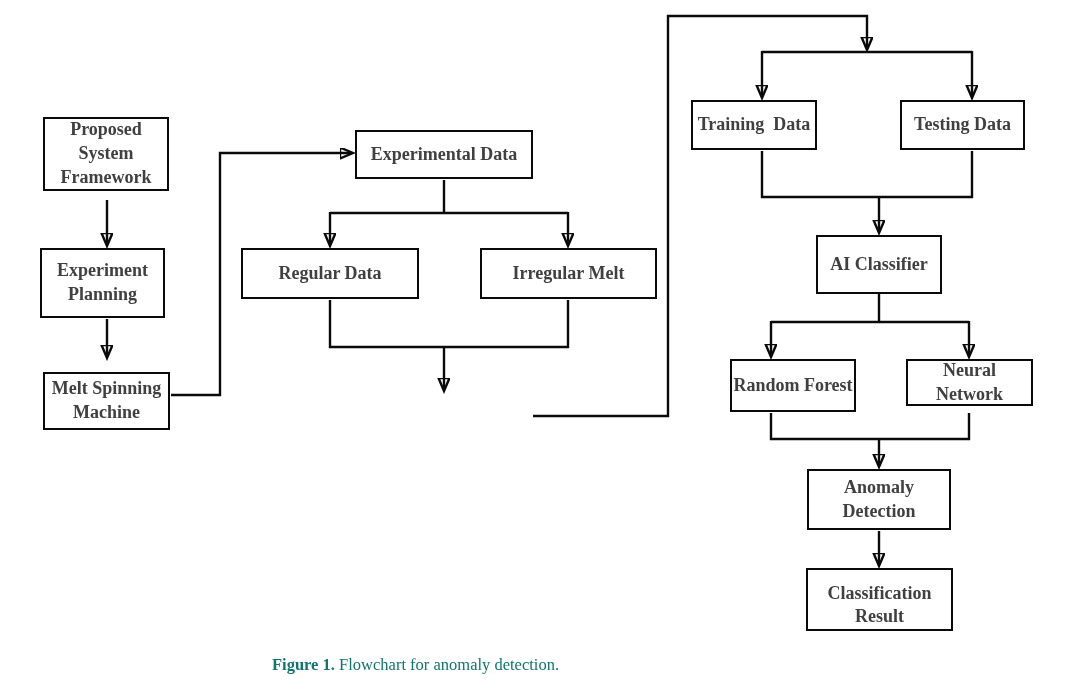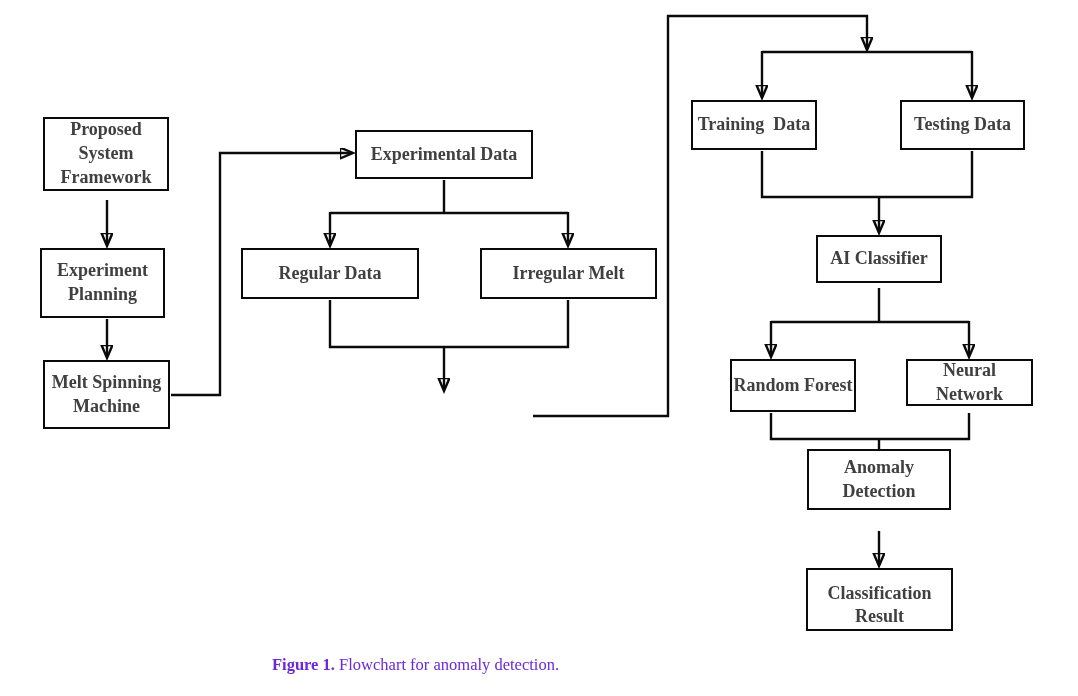--- a/index.html
+++ b/index.html
@@ -42,21 +42,21 @@
     font-size: 18px;
     line-height: 1.32;
     color: #404040;
     white-space: pre-wrap;
   }
   #caption {
     position: absolute;
     left: 272px;
     top: 655px;
     font-size: 16.5px;
-    color: #6d28d9;
+    color: #0f766e;
     white-space: nowrap;
   }
   #caption .cap-label {
     font-weight: bold;
   }
 </style>
 </head>
 <body>
 
 <div id="stage">
@@ -97,21 +97,21 @@
   <div class="box" style="left:43px;  top:117px; width:126px; height:74px;text-align:center;">
     <span class="node-label">Proposed System
 Framework</span>
   </div>
 
   <div class="box" style="left:40px;  top:248px; width:125px; height:70px;">
     <span class="node-label">Experiment
 Planning</span>
   </div>
 
-  <div class="box" style="left:43px;  top:360px; width:127px; height:69px;">
+  <div class="box" style="left:43px;  top:372px; width:127px; height:58px;">
     <span class="node-label">Melt Spinning
 Machine</span>
   </div>
 
   <div class="box" style="left:241px; top:248px; width:178px; height:51px;">
     <span class="node-label">Regular Data</span>
   </div>
 
   <div class="box" style="left:355px; top:130px; width:178px; height:49px;">
     <span class="node-label">Experimental Data</span>
@@ -123,33 +123,33 @@
 
 
   <div class="box" style="left:691px; top:100px; width:126px; height:50px;">
     <span class="node-label">Training  Data</span>
   </div>
 
   <div class="box" style="left:900px; top:100px; width:125px; height:50px;">
     <span class="node-label">Testing Data</span>
   </div>
 
-  <div class="box" style="left:816px; top:235px; width:126px; height:48px;">
+  <div class="box" style="left:816px; top:235px; width:126px; height:59px;">
     <span class="node-label">AI Classifier</span>
   </div>
 
   <div class="box" style="left:709px; top:359px; width:126px; height:53px;margin-left:21px;">
     <span class="node-label">Random Forest</span>
   </div>
 
   <div class="box" style="left:906px; top:359px; width:127px; height:47px;">
     <span class="node-label">Neural Network</span>
   </div>
 
-  <div class="box" style="left:807px; top:449px; width:144px; height:61px;">
+  <div class="box" style="left:807px; top:469px; width:144px; height:61px;">
     <span class="node-label">Anomaly Detection</span>
   </div>
 
   <div class="box" style="left:806px; top:568px; width:147px; height:63px;align-items:flex-end;">
     <span class="node-label">Classification Result</span>
   </div>
 
   <div id="caption">
     <span class="cap-label">Figure 1.</span>
     <span class="cap-text">Flowchart for anomaly detection.</span>

